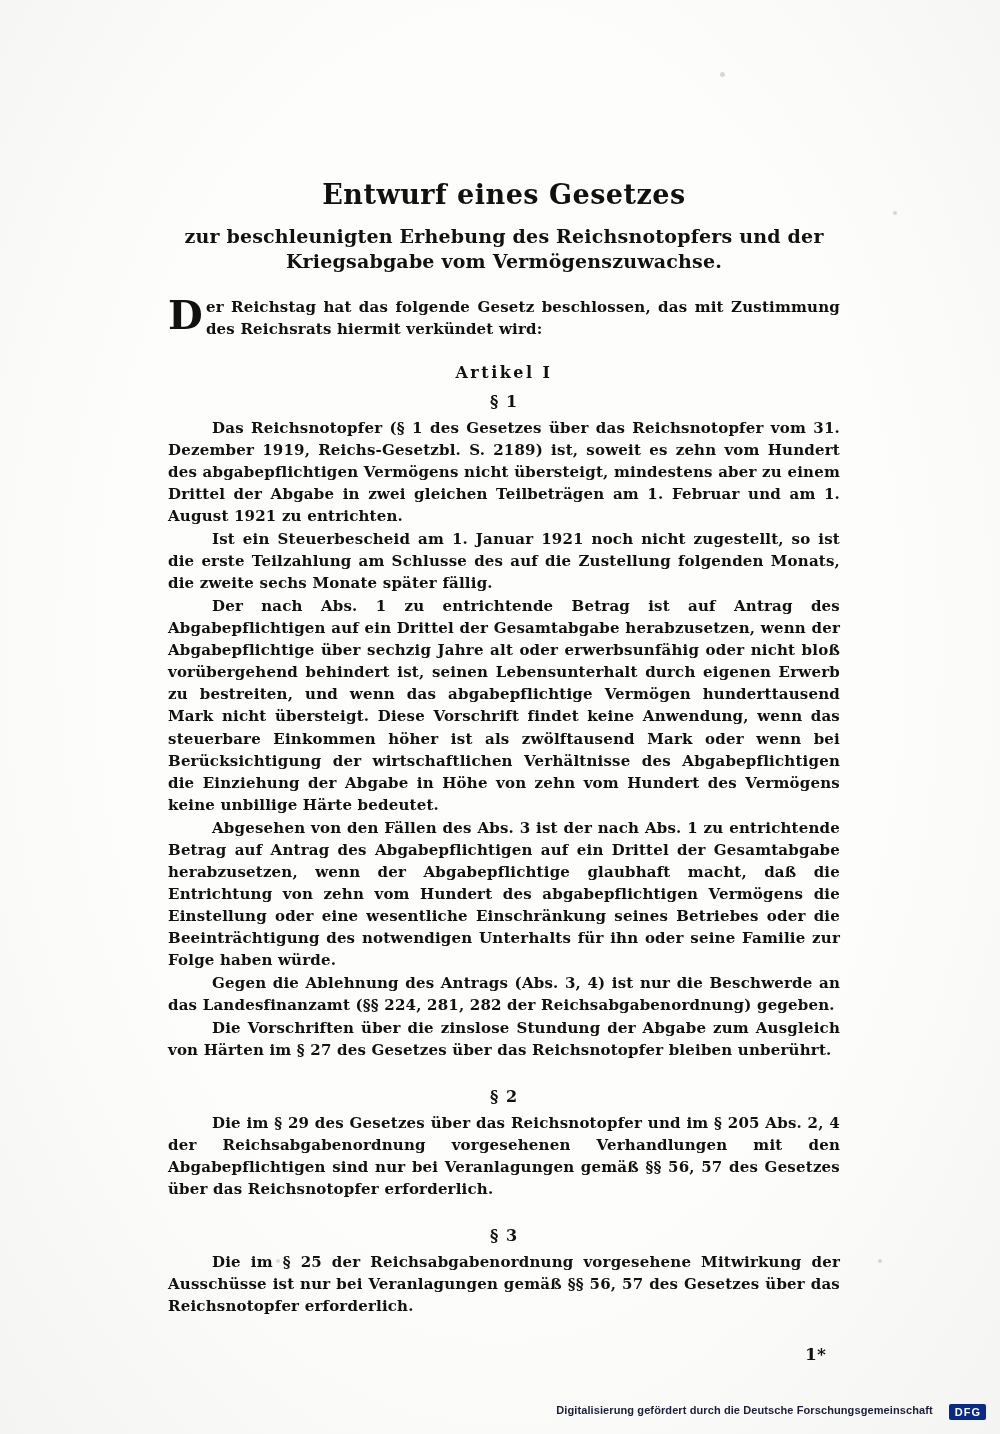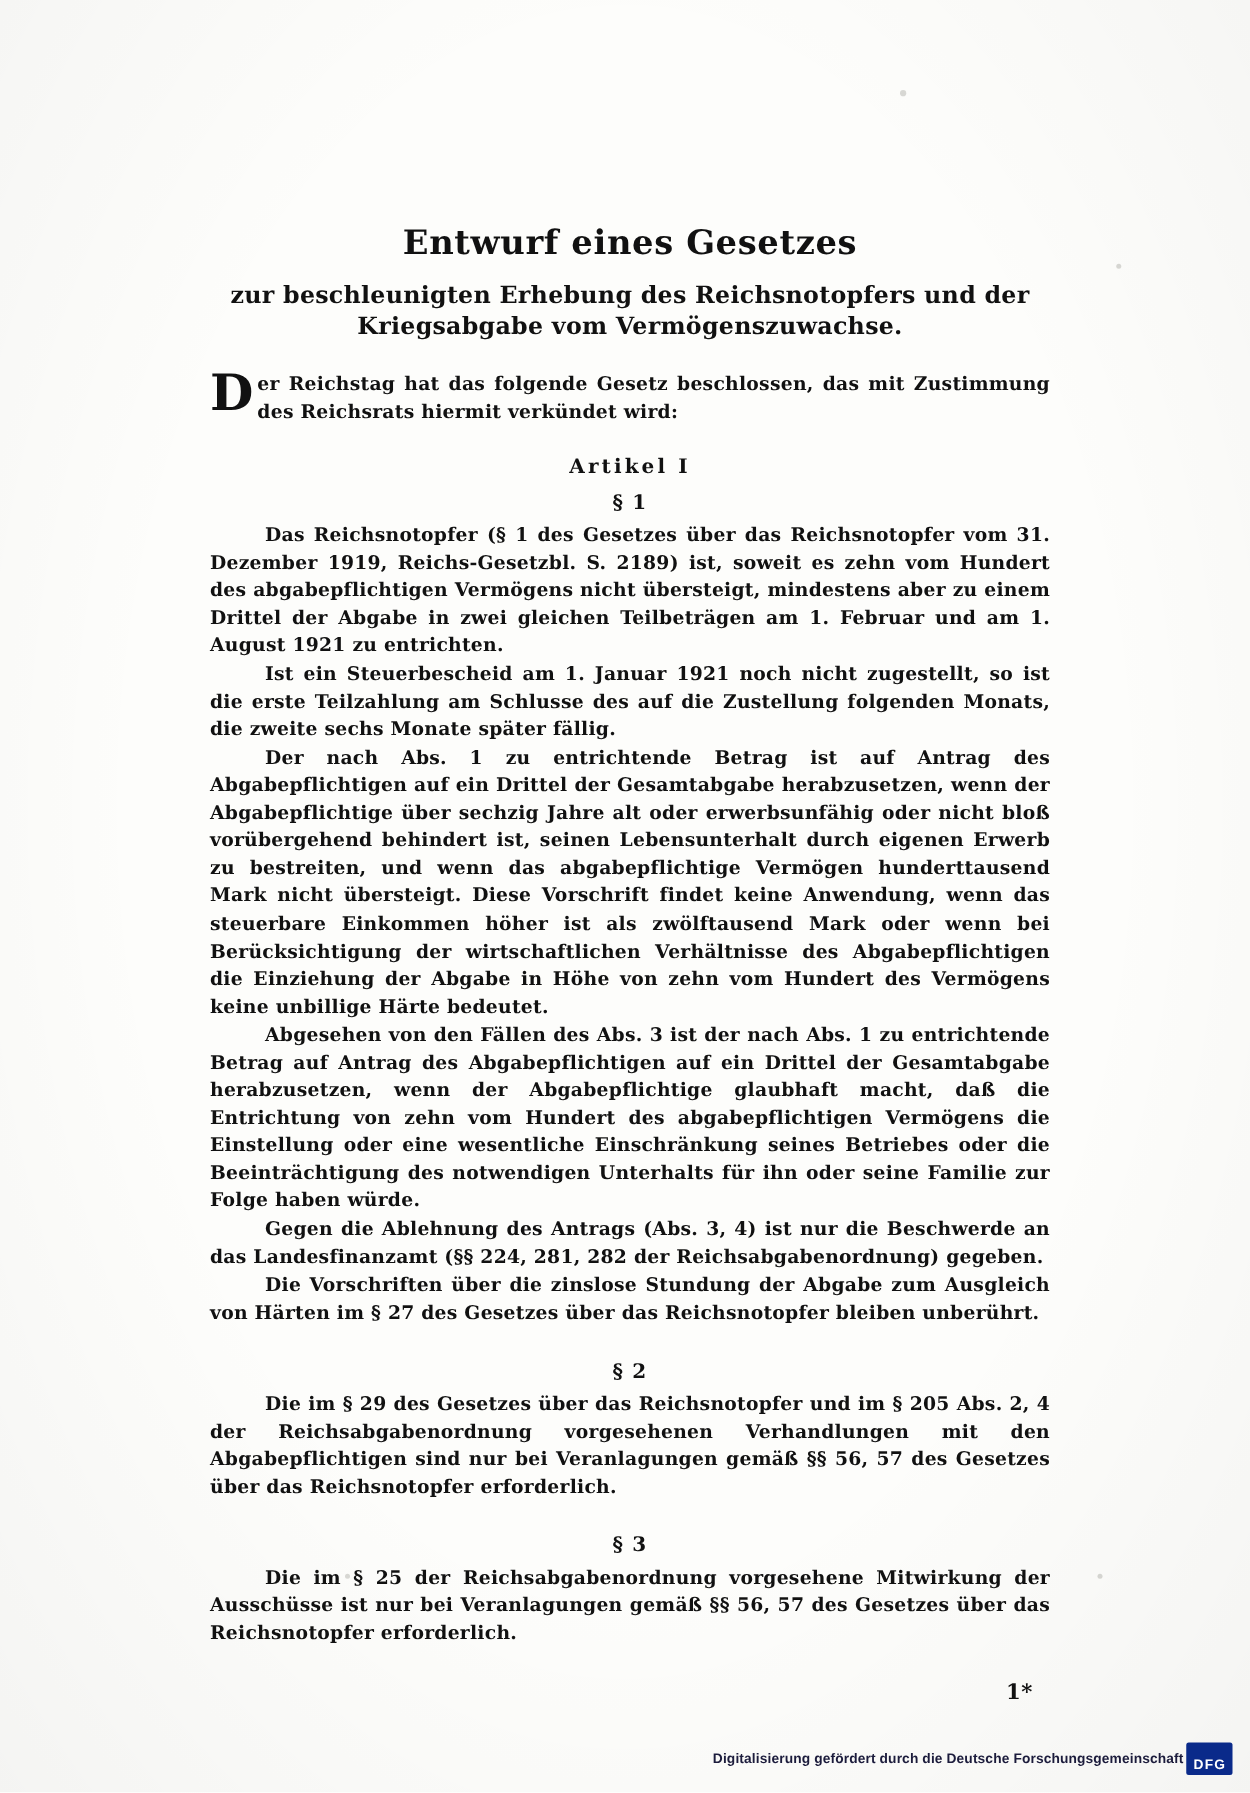--- a/index.html
+++ b/index.html
@@ -108,38 +108,38 @@
     margin-top: 26px;
     padding-right: 14px;
   }
 
   
   .footer-stamp {
     position: absolute;
     right: 14px;
     bottom: 14px;
     display: flex;
-    align-items: center;
-    gap: 2px;
+    align-items: flex-start;
+    gap: 16px;
   }
   .footer-stamp .txt {
     font-family: "Liberation Sans", sans-serif;
     font-size: 11px;
     font-weight: 700;
     color: #1c1c3c;
     letter-spacing: 0.1px;
   }
   .footer-stamp .dfg {
     background: #0a2a8a;
     color: #ffffff;
     font-family: "Liberation Sans", sans-serif;
     font-size: 11px;
     font-weight: 700;
     letter-spacing: 1px;
-    padding: 12px 5px 2px 6px;
+    padding: 2px 5px 2px 6px;
     border-radius: 2px;
   }
 
   
   .speck {
     position: absolute;
     background: #b9b9b4;
     border-radius: 50%;
     opacity: .55;
   }

